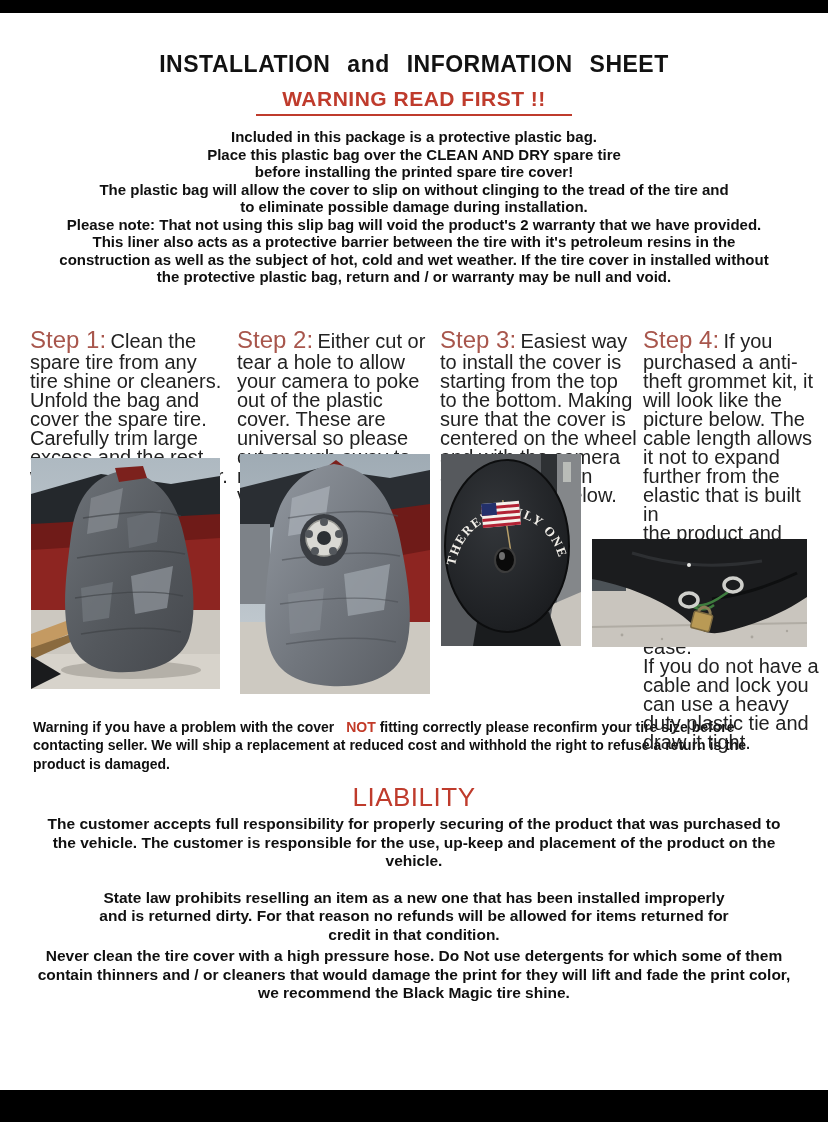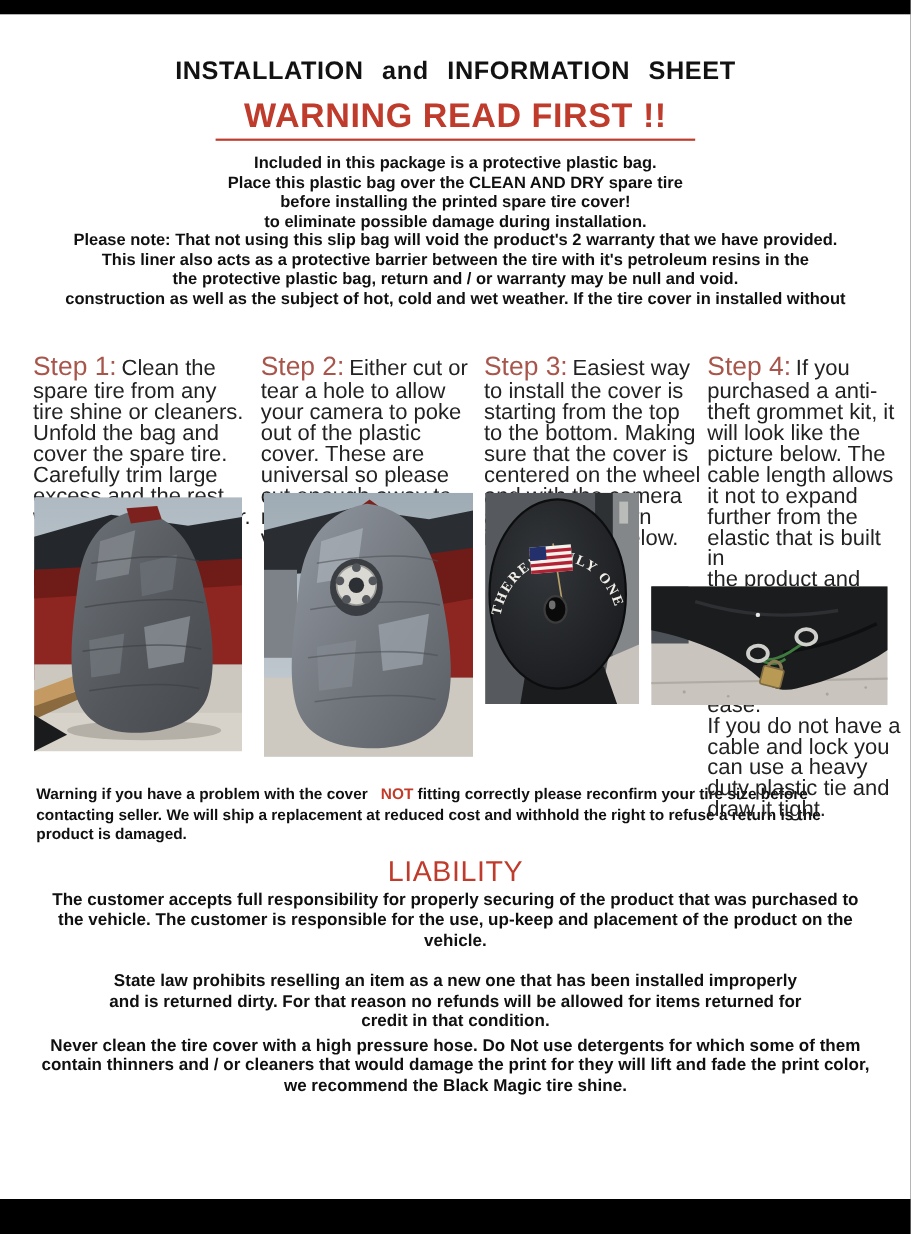--- a/index.html
+++ b/index.html
@@ -11,21 +11,21 @@
   .bar{ position:absolute; left:0; width:100%; background:#000; }
   .bar.top{ top:0; height:13px; }
   .bar.bottom{ bottom:0; height:32px; }
 
   .doc-title{
     margin-top:51px; text-align:center; font-size:23px; font-weight:bold;
     color:#121212; letter-spacing:.5px; word-spacing:10px;
   }
   .warn-head-wrap{ text-align:center; margin-top:9px; }
   .warn-head{
-    display:inline-block; color:#bf3b2c; font-size:31px; font-weight:bold;
+    display:inline-block; color:#bf3b2c; font-size:21px; font-weight:bold;
     letter-spacing:.5px; border-bottom:2px solid #bf3b2c; padding:0 26px 3px 26px;
   }
   .intro{ margin-top:12px; }
   .intro .line{
     text-align:center; font-size:15px; font-weight:bold; color:#101010;
     line-height:17.5px;
   }
 
   
   .mid{ position:relative; margin-top:40px; height:380px; }
@@ -70,25 +70,26 @@
   <div class="doc-title">INSTALLATION and INFORMATION SHEET</div>
 
   <div class="warn-head-wrap">
     <span class="warn-head">WARNING READ FIRST !!</span>
   </div>
 
   <div class="intro">
     <div class="line">Included in this package is a protective plastic bag.</div>
     <div class="line">Place this plastic bag over the CLEAN AND DRY spare tire</div>
     <div class="line">before installing the printed spare tire cover!</div>
+    <div class="line">The plastic bag will allow the cover to slip on without clinging to the tread of the tire and</div>
     <div class="line">to eliminate possible damage during installation.</div>
     <div class="line">Please note: That not using this slip bag will void the product's 2 warranty that we have provided.</div>
     <div class="line">This liner also acts as a protective barrier between the tire with it's petroleum resins in the</div>
+    <div class="line">construction as well as the subject of hot, cold and wet weather.  If the tire cover in installed without</div>
     <div class="line">the protective plastic bag, return and / or warranty may be null and void.</div>
-    <div class="line">construction as well as the subject of hot, cold and wet weather.  If the tire cover in installed without</div>
   </div>
 
   <div class="mid">
 
     <div class="step-col c1">
       <span class="step-label">Step 1:</span>
       <span class="step-text">Clean the spare tire from any tire shine or cleaners.
  Unfold the bag and cover the spare tire.
 Carefully trim large excess and the rest will fit within the cover.</span>
     </div>

